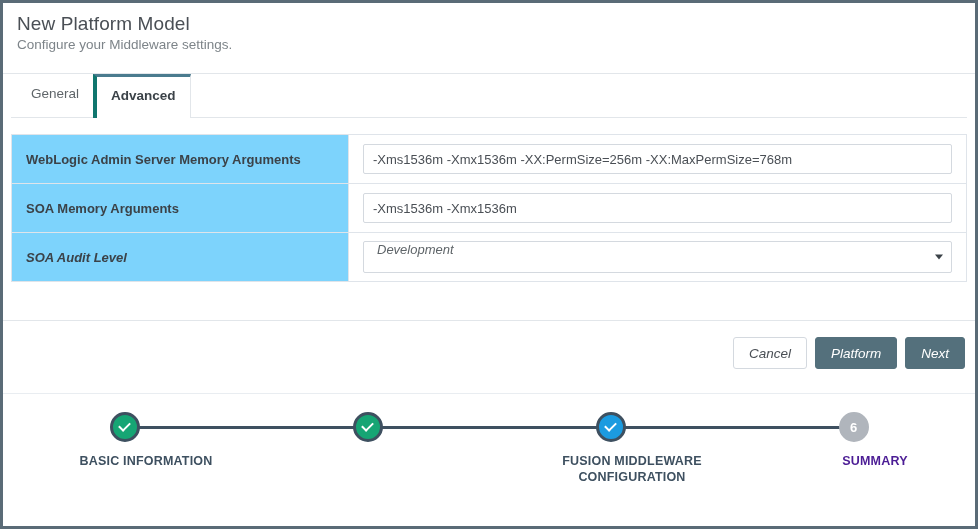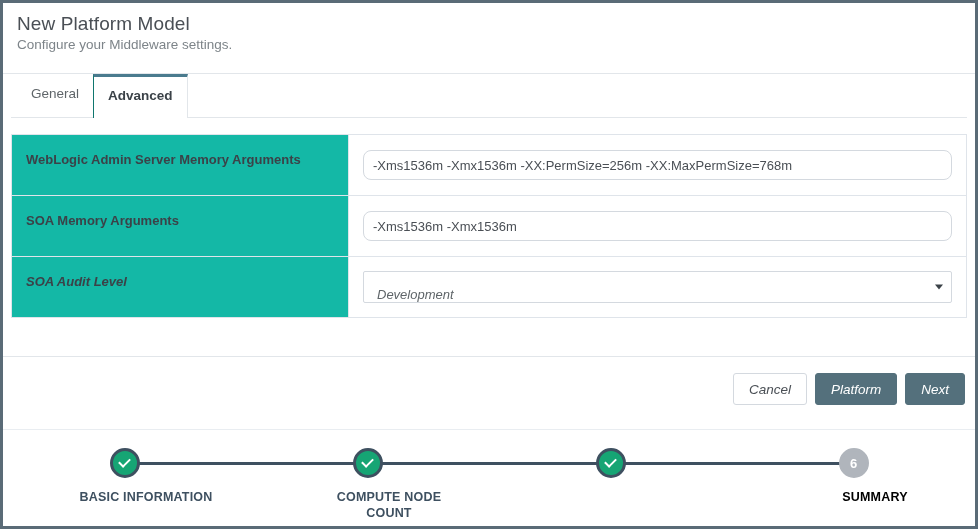--- a/index.html
+++ b/index.html
@@ -73,63 +73,63 @@
     background: transparent;
     line-height: 17px;
     box-sizing: border-box;
     height: 41px;
     cursor: pointer;
   }
   .tab.active {
     color: #3b4248;
     font-weight: bold;
     background: #ffffff;
-    border-left: 1px solid #0f766e;
+    border-left: 4px solid #0f766e;
     border-right: 1px solid #e2e6ea;
     border-top: 3px solid #4a7b8e;
     height: 44px;
     padding-top: 10px;
   }
 
   
   .form-wrap {
     padding: 16px 8px 0 8px;
   }
   .form-table {
     width: 100%;
     border-collapse: collapse;
     border: 1px solid #dfe4ea;
     table-layout: fixed;
   }
   .form-table tr { border-bottom: 1px solid #dfe4ea; }
   .form-table tr:last-child { border-bottom: none; font-style: italic; }
   .cell-label {
     width: 322px;
-    background: #14b8a6;
+    background: #7dd3fc;
     border-right: 1px solid #dfe4ea;
-    padding: 0 0 12px 14px;
+    padding: 0 0 0 14px;
     height: 48px;
     font-size: 13px;
     font-weight: bold;
     color: #3b4248;
     vertical-align: middle;
   }
   .cell-field {
     padding: 0 14px;
     height: 48px;
     vertical-align: middle;
     background: #ffffff;
   }
   .text-input {
     width: 100%;
     box-sizing: border-box;
     height: 30px;
     padding: 0 9px;
     border: 1px solid #d4d9df;
-    border-radius: 8px;
+    border-radius: 2px;
     font-family: "Liberation Sans", sans-serif;
     font-size: 13px;
     color: #4a4f55;
     background: #ffffff;
     outline: none;
   }
   .select-wrap {
     position: relative;
     width: 100%;
   }
@@ -137,21 +137,21 @@
     width: 100%;
     box-sizing: border-box;
     height: 32px;
     padding: 0 24px 0 13px;
     border: 1px solid #d4d9df;
     border-radius: 2px;
     background: #ffffff;
     font-size: 13px;
     color: #5f6569;
     display: flex;
-    align-items: flex-end;
+    align-items: flex-start;
     cursor: pointer;
   }
   .select-caret {
     position: absolute;
     right: 9px;
     top: 50%;
     transform: translateY(-50%);
     width: 0;
     height: 0;
     border-left: 4.5px solid transparent;
@@ -256,21 +256,21 @@
     font-size: 12.5px;
     font-weight: bold;
     color: #3e5060;
     text-align: center;
     text-transform: uppercase;
     line-height: 16px;
     letter-spacing: 0.2px;
     max-width: 150px;
     margin-left: 43px;
   }
-  .step-label.muted { color: #000000; }
+  .step-label.muted { color: #4c1d95; }
 </style>
 </head>
 <body>
 
 <div class="page">
 
   <div class="header">
     <div class="header-title">New Platform Model</div>
     <div class="header-subtitle">Configure your Middleware settings.</div>
   </div>
@@ -324,35 +324,35 @@
 
       <div class="step">
         <div class="connector"></div>
         <div class="bullet done">
           <span class="check"></span>
         </div>
         <div class="step-label">BASIC INFORMATION</div>
       </div>
 
 
-      <div class="step">
-        <div class="connector"></div>
-        <div class="bullet done">
-          <span class="check"></span>
-        </div>
-        <div class="step-label">COMPUTE NODE COUNT</div>
-      </div>
 
       <div class="step">
         <div class="connector"></div>
         <div class="bullet done">
           <span class="check"></span>
         </div>
       </div>
 
+      <div class="step">
+        <div class="connector"></div>
+        <div class="bullet current">
+          <span class="check"></span>
+        </div>
+        <div class="step-label">FUSION MIDDLEWARE CONFIGURATION</div>
+      </div>
 
       <div class="step">
 
         <div class="bullet todo">
           <span class="num">6</span>
         </div>
         <div class="step-label muted">SUMMARY</div>
       </div>
 
     </div>

